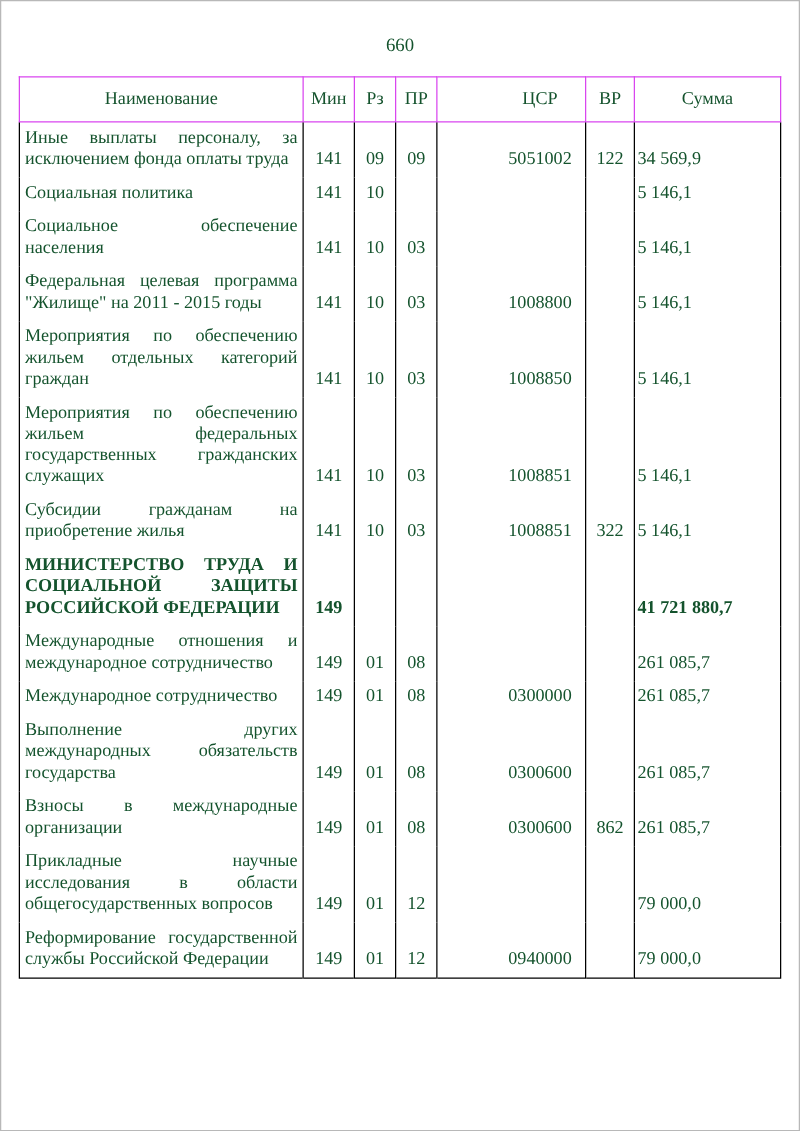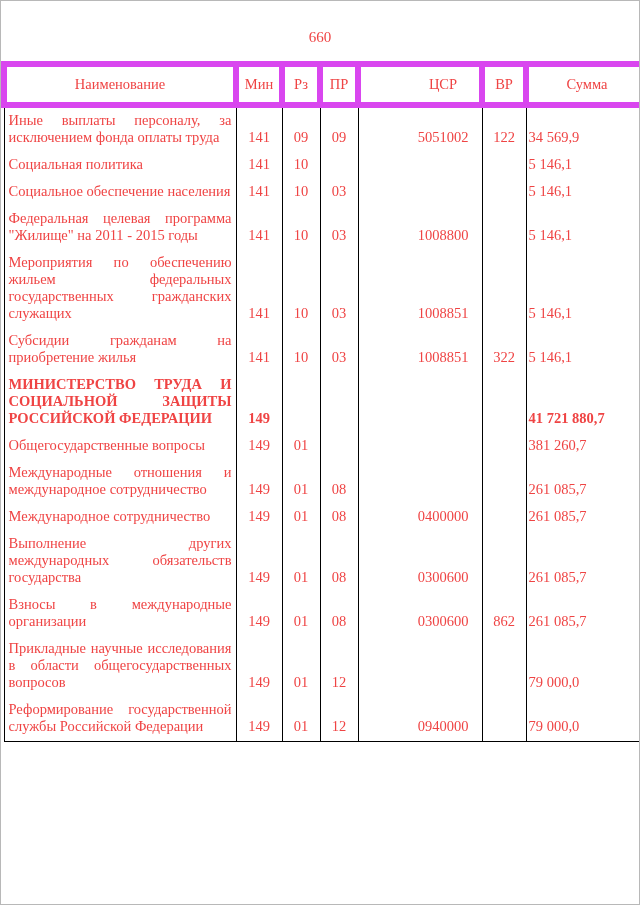--- a/index.html
+++ b/index.html
@@ -6,39 +6,39 @@
     margin: 0;
     padding: 0;
     background: #ffffff;
   }
   .page {
     position: relative;
     width: 638px;
     height: 903px;
     border: 1px solid #b8b8b8;
     background: #ffffff;
-    color: #ef4444;
+    color: #14532d;
     font-family: "Liberation Serif", "DejaVu Serif", serif;
     overflow: hidden;
   }
   .page-number {
     text-align: center;
     padding-top: 28px;
     font-size: 15px;
   }
   table.budget {
     border-collapse: collapse;
     table-layout: fixed;
     width: 528px;
     margin: 15px auto 0 auto;
     font-size: 14.5px;
     border: 1px solid #000;
   }
   thead th {
-    border: 6px solid #d946ef;
+    border: 1px solid #d946ef;
     font-weight: normal;
     font-size: 14.5px;
     text-align: center;
     vertical-align: middle;
     padding: 9px 2px;
   }
   tbody td {
     border-left: 1px solid #000;
     border-right: 1px solid #000;
     vertical-align: bottom;
@@ -124,20 +124,29 @@
   <tr>
     <td class="col-name">Федеральная целевая программа "Жилище" на 2011 - 2015 годы</td>
     <td class="col-min">141</td>
     <td class="col-rz">10</td>
     <td class="col-pr">03</td>
     <td class="col-csr">1008800</td>
     <td class="col-vr"></td>
     <td class="col-sum">5 146,1</td>
   </tr>
 
+  <tr>
+    <td class="col-name">Мероприятия по обеспечению жильем отдельных категорий граждан</td>
+    <td class="col-min">141</td>
+    <td class="col-rz">10</td>
+    <td class="col-pr">03</td>
+    <td class="col-csr">1008850</td>
+    <td class="col-vr"></td>
+    <td class="col-sum">5 146,1</td>
+  </tr>
 
   <tr>
     <td class="col-name">Мероприятия по обеспечению жильем федеральных государственных гражданских служащих</td>
     <td class="col-min">141</td>
     <td class="col-rz">10</td>
     <td class="col-pr">03</td>
     <td class="col-csr">1008851</td>
     <td class="col-vr"></td>
     <td class="col-sum">5 146,1</td>
   </tr>
@@ -155,46 +164,37 @@
   <tr class="bold">
     <td class="col-name">МИНИСТЕРСТВО ТРУДА И СОЦИАЛЬНОЙ ЗАЩИТЫ РОССИЙСКОЙ ФЕДЕРАЦИИ</td>
     <td class="col-min">149</td>
     <td class="col-rz"></td>
     <td class="col-pr"></td>
     <td class="col-csr"></td>
     <td class="col-vr"></td>
     <td class="col-sum">41 721 880,7</td>
   </tr>
 
-  <tr>
-    <td class="col-name">Общегосударственные вопросы</td>
-    <td class="col-min">149</td>
-    <td class="col-rz">01</td>
-    <td class="col-pr"></td>
-    <td class="col-csr"></td>
-    <td class="col-vr"></td>
-    <td class="col-sum">381 260,7</td>
-  </tr>
 
   <tr>
     <td class="col-name">Международные отношения и международное сотрудничество</td>
     <td class="col-min">149</td>
     <td class="col-rz">01</td>
     <td class="col-pr">08</td>
     <td class="col-csr"></td>
     <td class="col-vr"></td>
     <td class="col-sum">261 085,7</td>
   </tr>
 
   <tr>
     <td class="col-name">Международное сотрудничество</td>
     <td class="col-min">149</td>
     <td class="col-rz">01</td>
     <td class="col-pr">08</td>
-    <td class="col-csr">0400000</td>
+    <td class="col-csr">0300000</td>
     <td class="col-vr"></td>
     <td class="col-sum">261 085,7</td>
   </tr>
 
   <tr>
     <td class="col-name">Выполнение других международных обязательств государства</td>
     <td class="col-min">149</td>
     <td class="col-rz">01</td>
     <td class="col-pr">08</td>
     <td class="col-csr">0300600</td>

